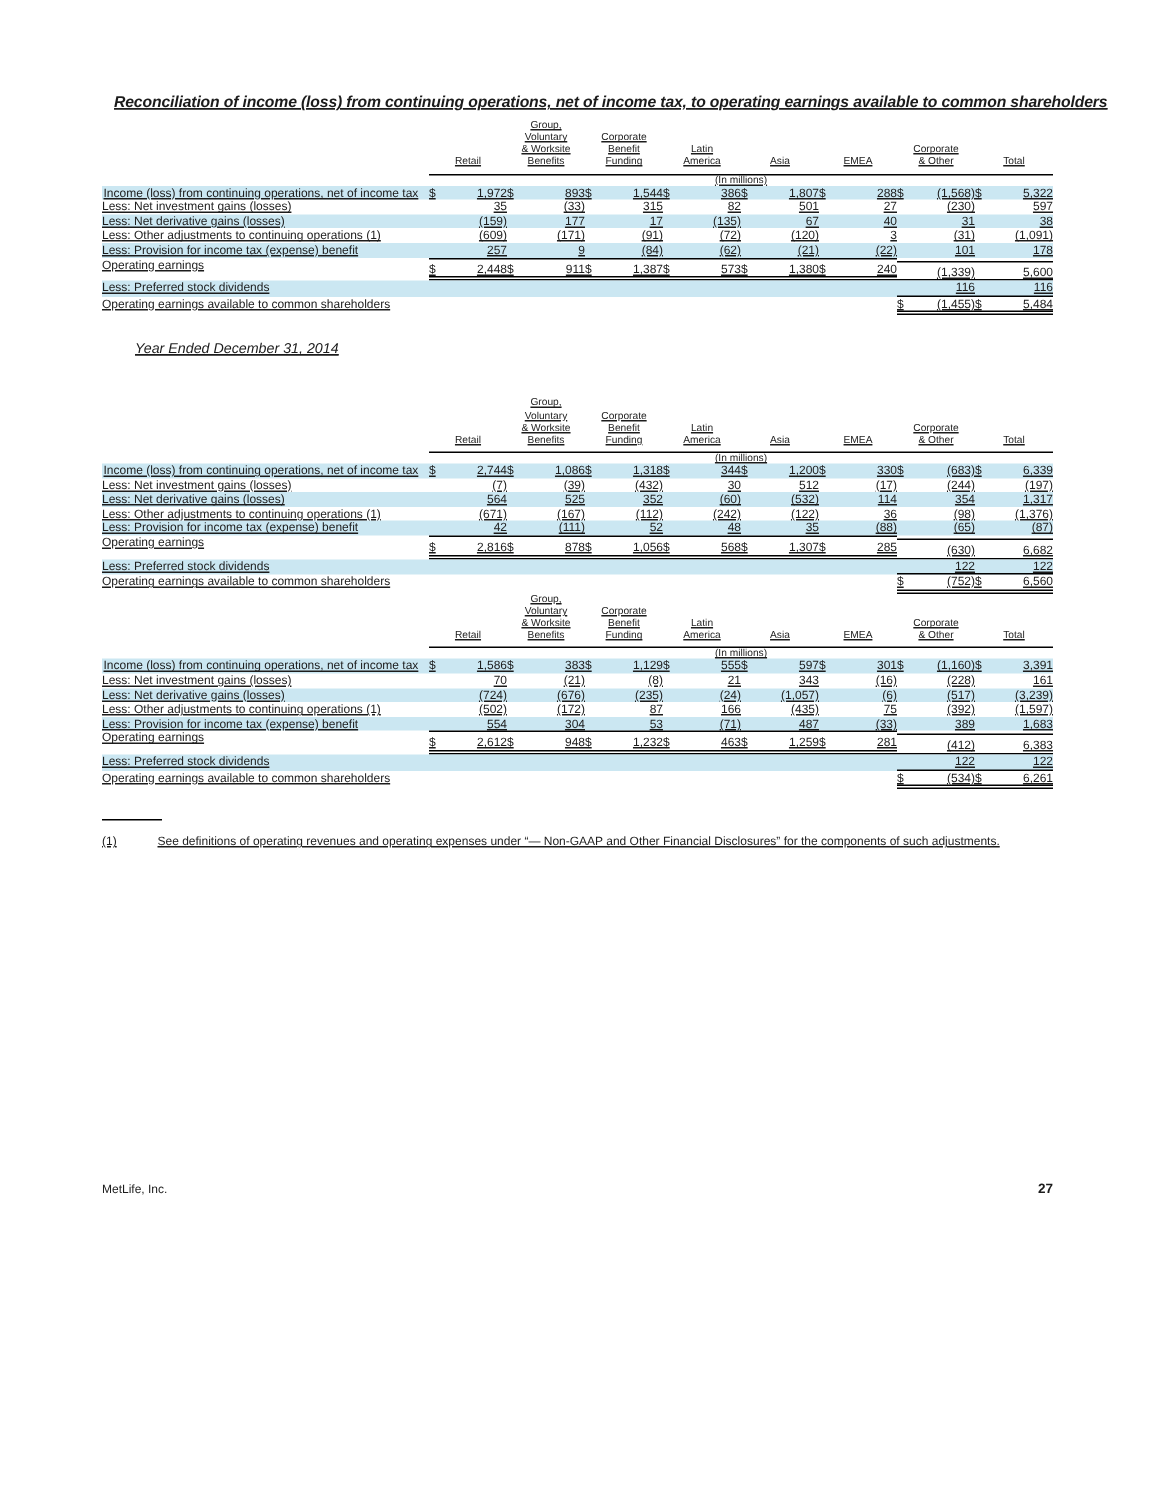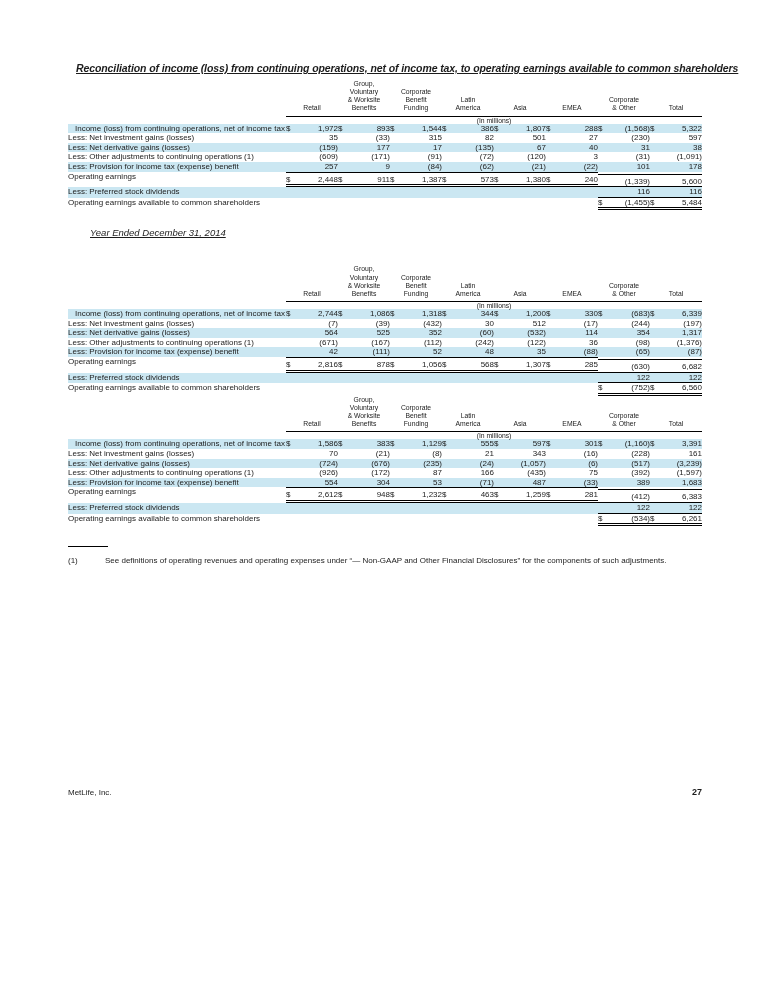--- a/index.html
+++ b/index.html
@@ -1,38 +1,38 @@
 <!DOCTYPE html>
 <html><head>
 <meta charset="utf-8">
 <style>
   html,body{margin:0;padding:0;background:#ffffff;}
   .page{
     width:768px;height:843px;position:relative;background:#fff;
-    font-family:"Liberation Sans",sans-serif;color:#1c1c1c;overflow:hidden;
+    font-family:"Liberation Sans",sans-serif;color:#1c1c1c;overflow:hidden;text-decoration:underline;
   }
   .content{padding:62px 66px 0 68px;}
   .doc-title{
     font-size:10.5px;font-weight:bold;font-style:italic;
     text-decoration:underline;letter-spacing:-0.1px;margin:0 0 6px 8px;
     white-space:nowrap;
   }
   .table-caption{
     font-size:9.5px;font-style:italic;text-decoration:underline;
     margin:17px 0 27px 22px;
   }
   table.fin-table{border-collapse:collapse;width:634px;table-layout:fixed;}
   table.fin-table th,table.fin-table td{padding:0;font-weight:normal;}
   .hdr th{font-size:6.8px;font-weight:bold;text-align:center;vertical-align:bottom;padding:0 3px;}
   .hdr .hseg{border-bottom:1px solid #000;padding-bottom:3px;}
   .hdr .htext{white-space:pre-line;line-height:1.2;}
   .units td{font-size:6.8px;font-weight:bold;text-align:center;padding:3px 0 4px;}
   tbody td{font-size:8px;vertical-align:bottom;}
   td.lbl{padding:3px 2px 3px 1px;line-height:1.2;vertical-align:top;}
-  td.lbl.hang{padding-left:20px;text-indent:-13px;}
+  td.lbl.hang{padding-left:14px;text-indent:-13px;}
   td.val{padding:3px 3px;}
   .seg{display:flex;justify-content:space-between;align-items:baseline;line-height:1.2;min-height:9px;}
   .seg .v{margin-left:auto;white-space:nowrap;}
   .seg.bt{border-top:1px solid #000;padding-top:2px;}
   .seg.bb{border-bottom:1px solid #000;text-align:right;}
   .seg.bbd{border-bottom:3px double #000;}
   tr.shade{background:#cbe7f2;}
   .footnote{margin-top:20px;}
   .fn-rule{width:40px;border-top:1px solid #000;margin:0 0 8px 0;}
   .fn-row{display:flex;font-size:8px;line-height:1.4;}
@@ -1123,21 +1123,21 @@
                 <td class="val">
                   <div class="seg">
                     <span class="v">(3,239)</span>
                   </div>
                 </td>
               </tr>
               <tr>
                 <td class="lbl">Less: Other adjustments to continuing operations (1)</td>
                 <td class="val">
                   <div class="seg">
-                    <span class="v">(926)</span>
+                    <span class="v">(502)</span>
                   </div>
                 </td>
                 <td class="val">
                   <div class="seg">
                     <span class="v">(172)</span>
                   </div>
                 </td>
                 <td class="val">
                   <div class="seg">
                     <span class="v">87</span>

